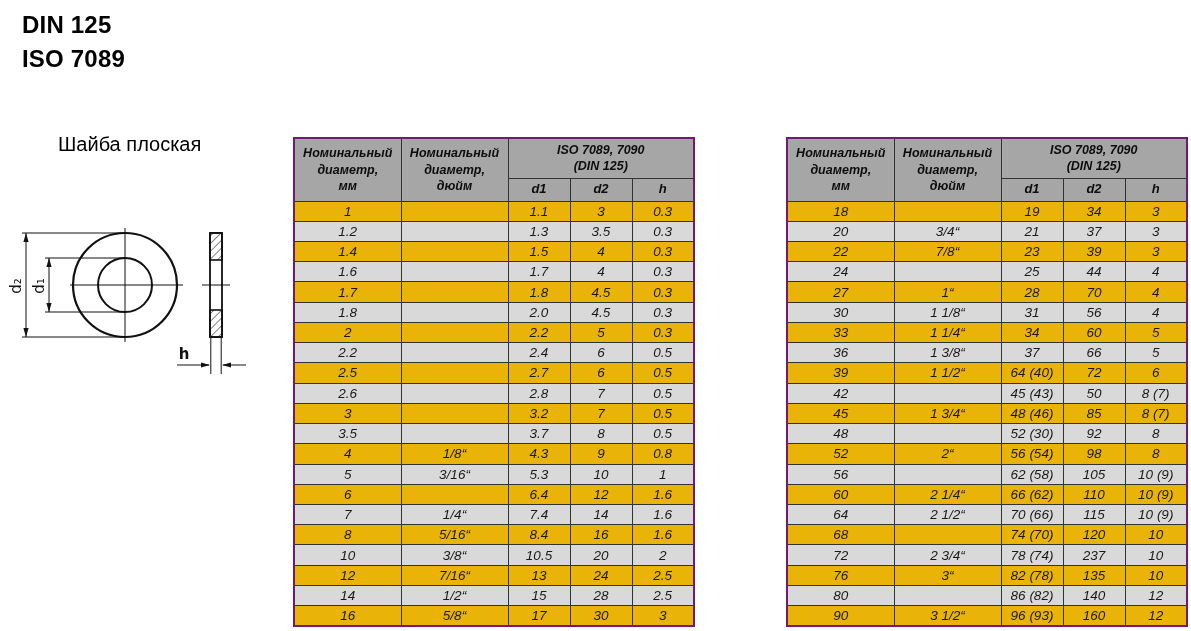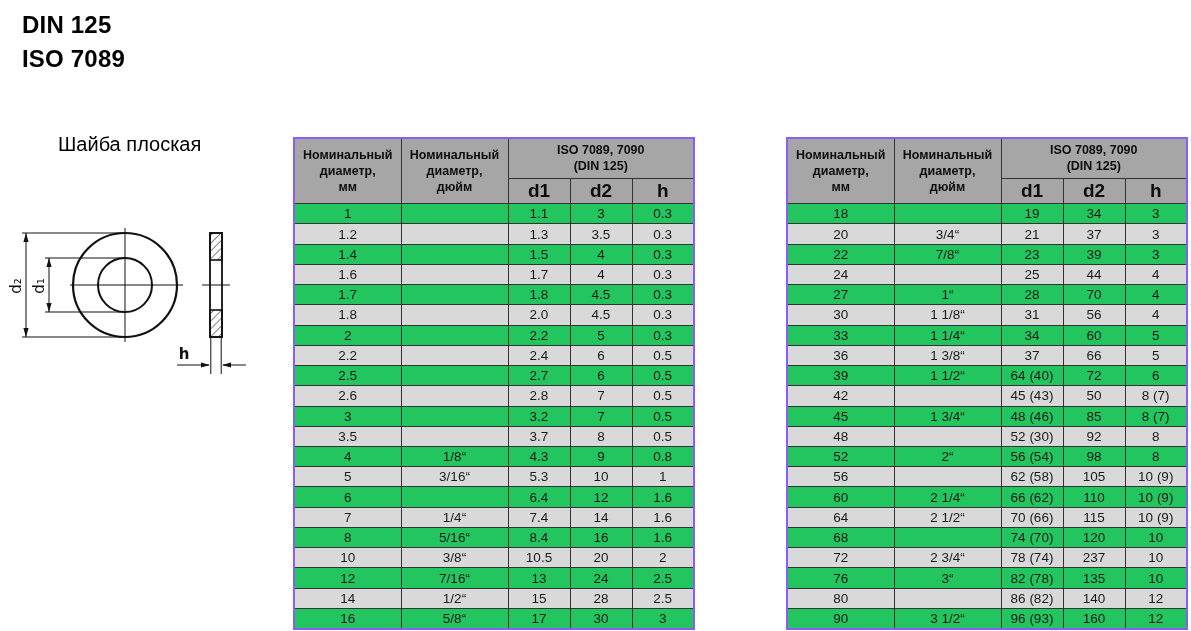--- a/index.html
+++ b/index.html
@@ -11,35 +11,35 @@
 
   
   .titles { position:absolute; left:22px; top:8px; }
   .std-line { font-size:24px; font-weight:bold; line-height:34px; color:#000; letter-spacing:0.2px; }
   .product-name { position:absolute; left:22px; top:133px; font-size:20px; color:#000;margin-left:36px; }
 
   
   .drawing { position:absolute; left:0px; top:220px; width:262px; height:172px; }
 
   
-  table.spec { position:absolute; border-collapse:collapse; table-layout:fixed; background:#22c55e;
-               border:2px solid #8b5cf6; }
+  table.spec { position:absolute; border-collapse:collapse; table-layout:fixed; background:#eab308;
+               border:2px solid #701a75;font-style:italic; }
   table.t1 { left:293px; top:137px; }
   table.t2 { left:786px; top:137px; }
   col.c-mm { width:107px; } col.c-in { width:107px; } col.c-d { width:62px; }
   table.spec th, table.spec td {
     border:1px solid #333; text-align:center; vertical-align:middle; padding:0;
   }
   table.spec thead th {
     background:#a6a6a6; font-weight:bold; font-size:12.5px; line-height:1.3;
     white-space:pre-line; color:#0d0d0d;
   }
   thead tr.group-row { height:40px; }
   thead tr.sub-row   { height:23px; }
-  thead tr.sub-row th { font-size:19px; }
+  thead tr.sub-row th { font-size:13px; }
   table.spec tbody td { height:20.24px; font-size:13.5px; color:#1a1a1a; }
   table.spec tbody tr:nth-child(even) td { background:#d9d9d9; }
 
   svg text { font-family:"DejaVu Sans","Liberation Sans",sans-serif; fill:#111; }
 </style>
 </head>
 <body>
 
 <div class="canvas">
 

